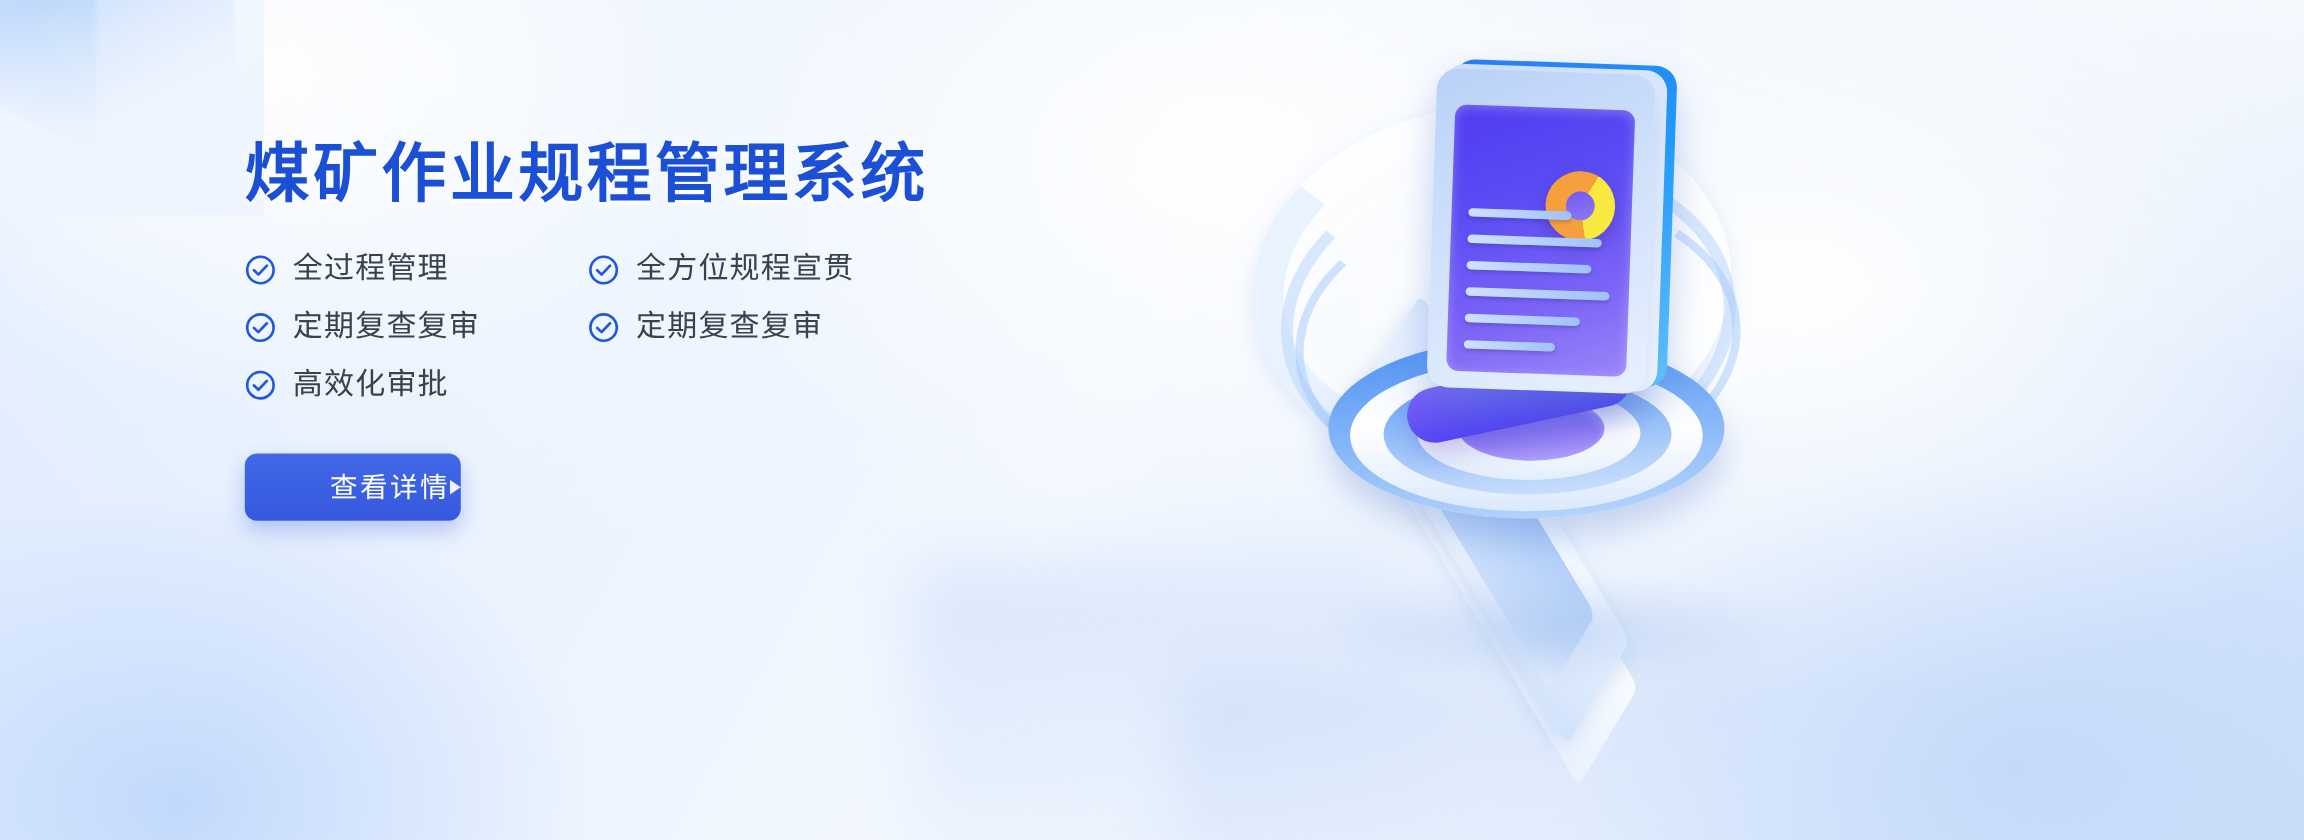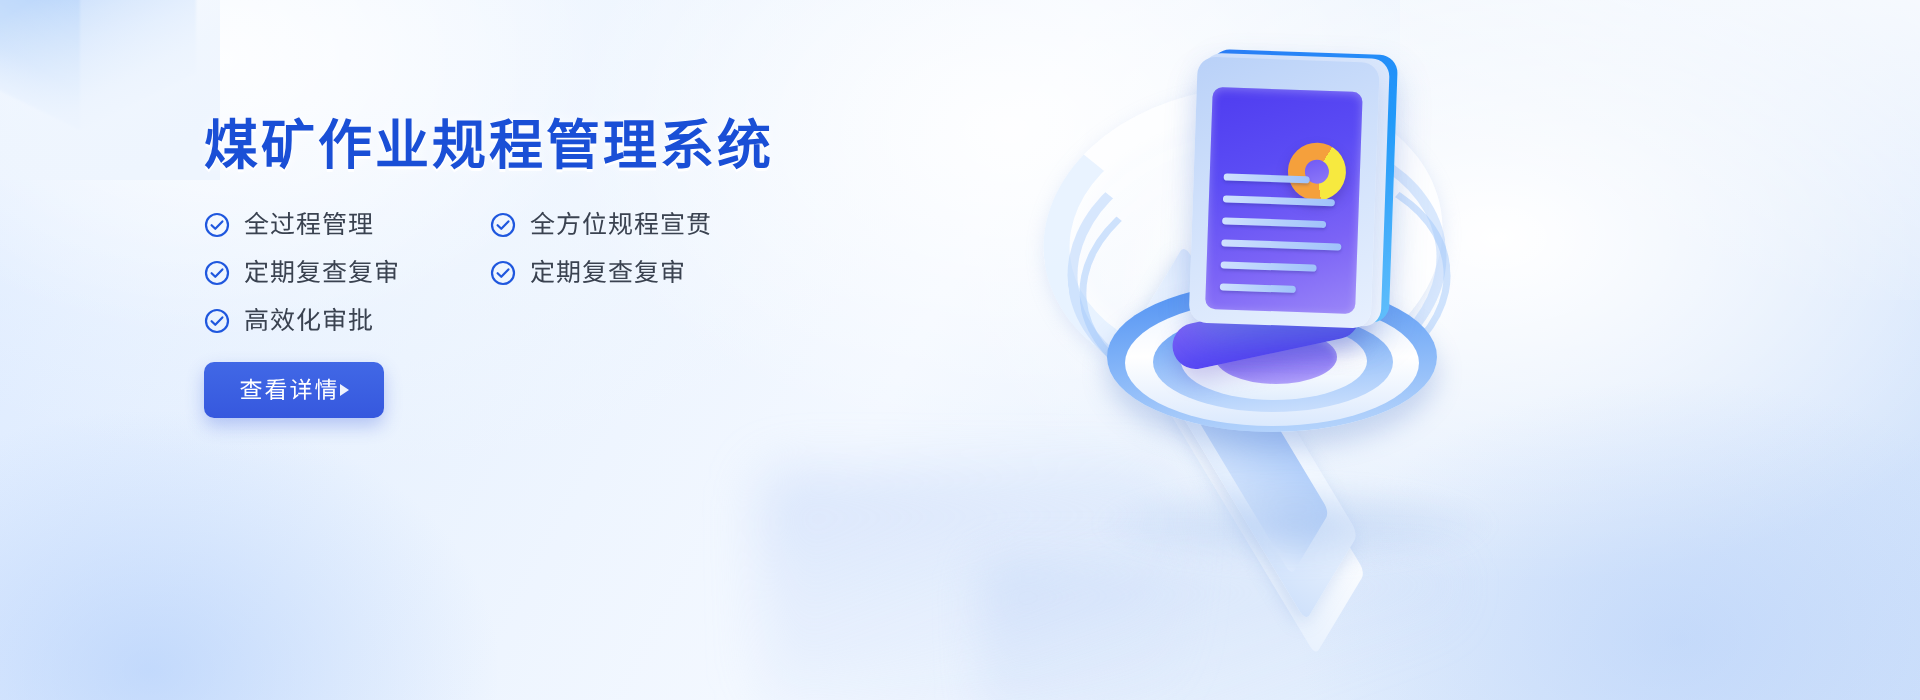--- a/index.html
+++ b/index.html
@@ -67,21 +67,21 @@
     text-shadow:0 3px 0 rgba(255,255,255,.95), 0 0 14px rgba(255,255,255,.8);
   }
 
   .features{margin-top:40px;display:grid;grid-template-columns:286px auto;
             row-gap:22px;column-gap:0;}
   .feat{display:flex;align-items:flex-start;gap:14px;}
   .feat .check{width:26px;height:26px;flex:0 0 26px;display:block;}
   .feat .txt{font-size:25px;color:#3a4250;letter-spacing:1px;line-height:1;}
 
   .btn{
-    margin-top:28px;display:inline-flex;align-items:center;justify-content:center;
+    margin-top:44px;display:inline-flex;align-items:center;justify-content:flex-end;
     width:180px;height:56px;border-radius:10px;border:none;cursor:pointer;
     background:linear-gradient(180deg,#4168e6 0%,#3658de 100%);
     box-shadow:0 8px 18px rgba(52,88,222,.30);
   }
   .btn .btxt{color:#fff;font-size:23px;letter-spacing:2px;line-height:1;}
   .btn .arrow{width:0;height:0;border-left:9px solid rgba(255,255,255,.92);
               border-top:6px solid transparent;border-bottom:6px solid transparent;}
 
   
   .art{position:absolute;left:975px;top:10px;width:620px;height:560px;}

